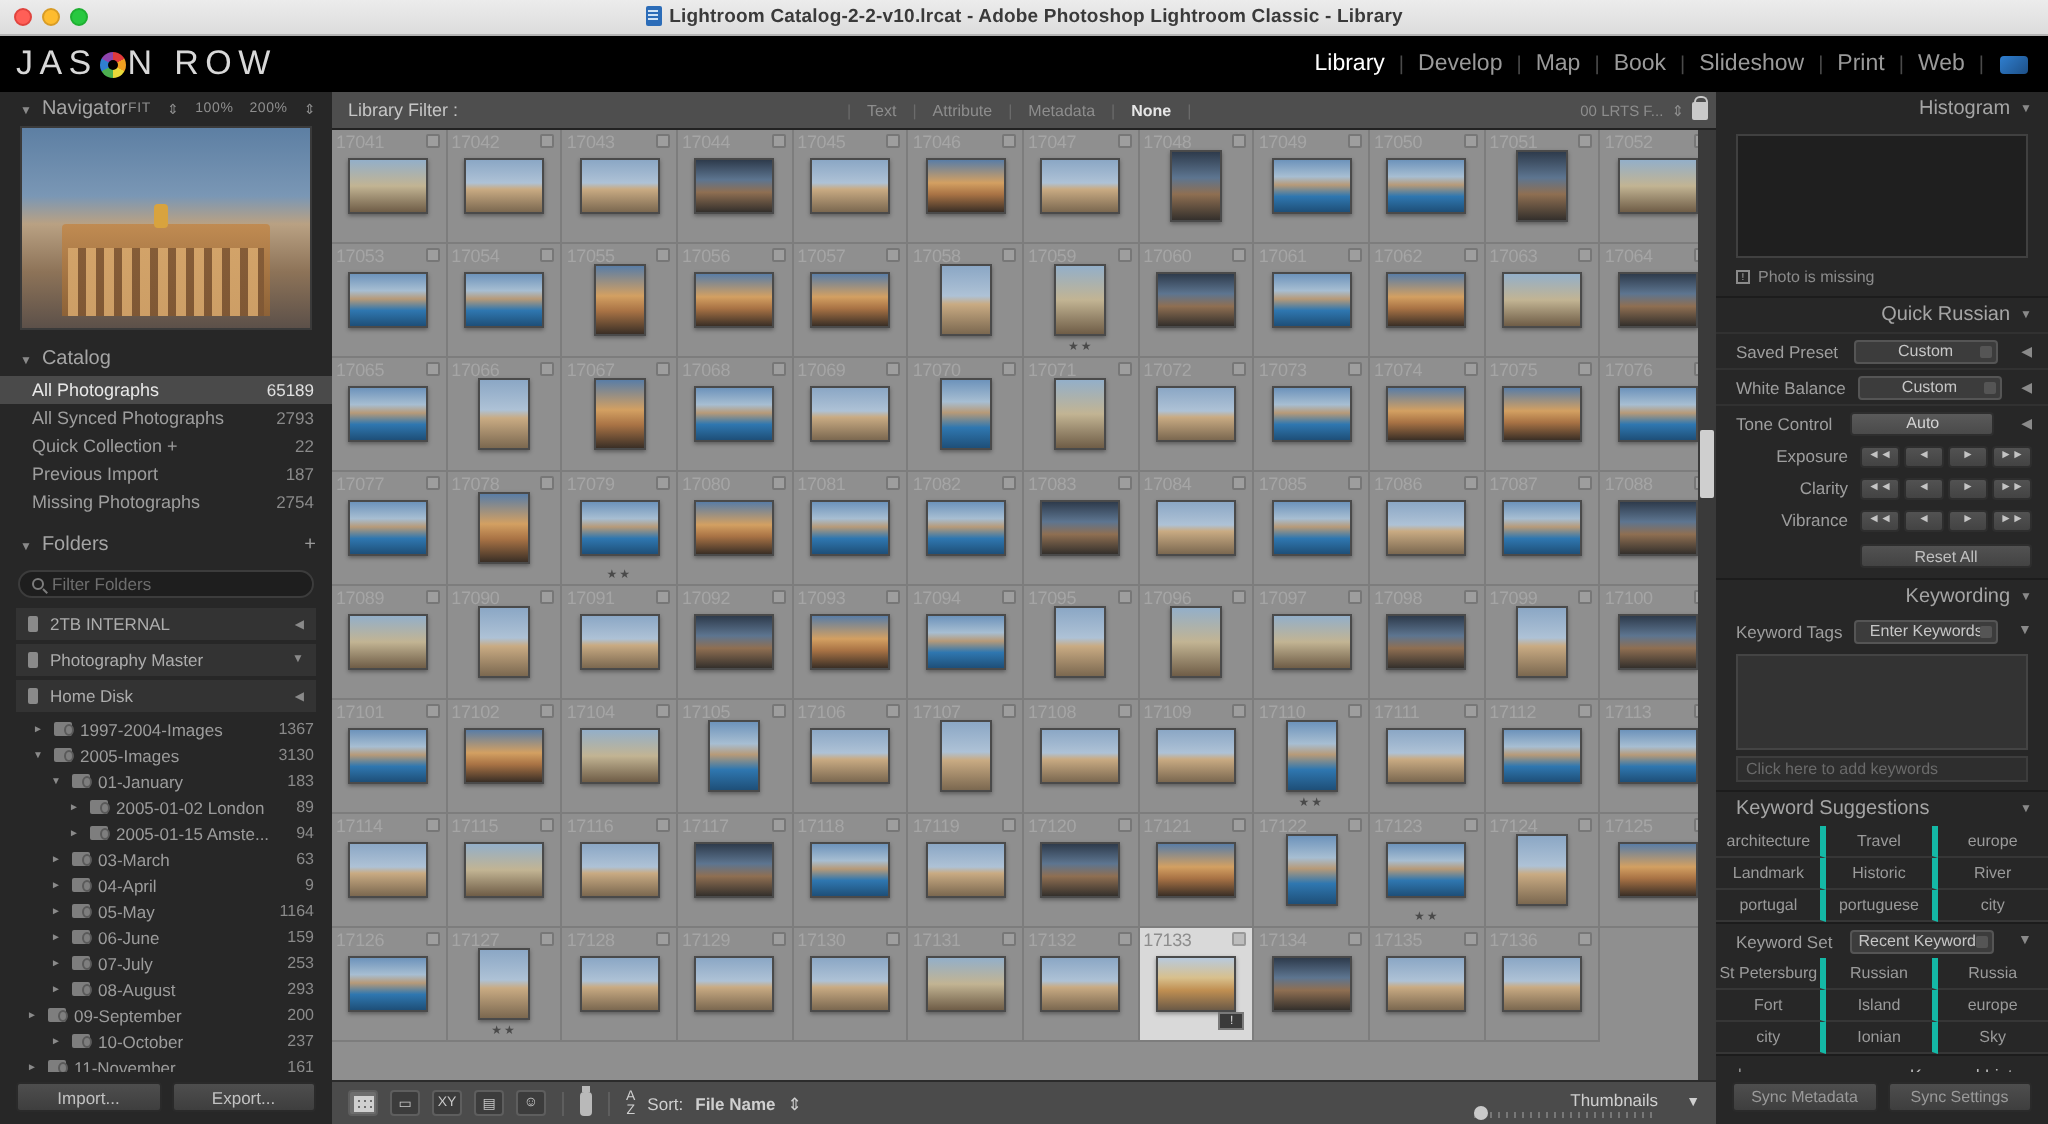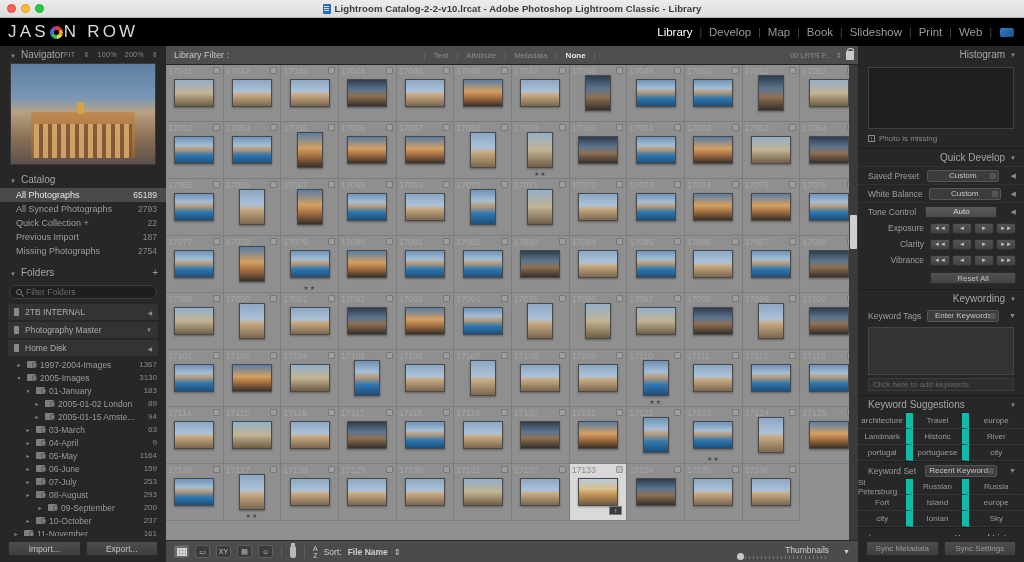--- a/index.html
+++ b/index.html
@@ -190,21 +190,21 @@
     border:1px solid #2e2e2e;border-radius:2px;font-size:6px;color:#c4c4c4;font-weight:400;
     display:flex;align-items:center;justify-content:center;}
   .reset{margin:4px 8px 5px auto;width:86px;height:12px;background:linear-gradient(180deg,#525252,#434343);
     border:1px solid #2e2e2e;border-radius:2px;font-size:8px;color:#c0c0c0;
     display:flex;align-items:center;justify-content:center;}
   .kw-box{margin:3px 10px;height:48px;background:#333;border:1px solid #444;}
   .kw-add{margin:0 10px 4px;height:13px;background:#2e2e2e;border:1px solid #3d3d3d;
     display:flex;align-items:center;padding:0 4px;font-size:8px;color:#6a6a6a;}
   .chips{display:grid;grid-template-columns:repeat(3,1fr);}
   .chip{height:16px;display:flex;align-items:center;justify-content:center;
-    font-size:8px;color:#9a9a9a;border-right:7px solid #14b8a6;border-bottom:1px solid #363636;}
+    font-size:8px;color:#9a9a9a;border-right:3px solid #14b8a6;border-bottom:1px solid #363636;}
   .chip:nth-child(3n){border-right:none;}
   .r-btm{display:flex;gap:5px;padding:5px 8px 6px;flex:none;}
   .r-btm .btn{font-size:8px;color:#9a9a9a;}
   .kwlist-head{display:flex;align-items:center;justify-content:space-between;
     padding:4px 8px 4px 9px;}
   .plus{font-size:10px;color:#9a9a9a;}
 </style>
 </head>
 <body>
 
@@ -411,21 +411,21 @@
             </div>
             <div class="fold-row">
               <span class="fold-l" style="padding-left:24px">
                 <span class="arrow">►</span>
                 <span class="fico"></span>
                 <span>08-August</span>
               </span>
               <span class="fold-cnt">293</span>
             </div>
             <div class="fold-row">
-              <span class="fold-l" style="padding-left:36px">
+              <span class="fold-l" style="padding-left:12px">
                 <span class="arrow">►</span>
                 <span class="fico"></span>
                 <span>09-September</span>
               </span>
               <span class="fold-cnt">200</span>
             </div>
             <div class="fold-row">
               <span class="fold-l" style="padding-left:24px">
                 <span class="arrow">►</span>
                 <span class="fico"></span>
@@ -993,21 +993,21 @@
           </div>
           <div class="histo"></div>
           <div class="r-status">
             <span class="r-chip">!</span>
             <span>Photo is missing</span>
           </div>
         </div>
 
         <div class="r-sec">
           <div class="panel-head" style="justify-content:flex-end">
-            <span class="ttl">Quick Develop</span>
+            <span class="ttl">Quick Russian</span>
             <span class="tri-r" style="margin-left:5px">▼</span>
           </div>
           <div class="qd-row">
             <span class="qd-lbl">Saved Preset</span>
             <span class="select">Custom</span>
             <span class="caret-l">◀</span>
           </div>
           <div class="qd-row">
             <span class="qd-lbl">White Balance</span>
             <span class="select">Custom</span>

